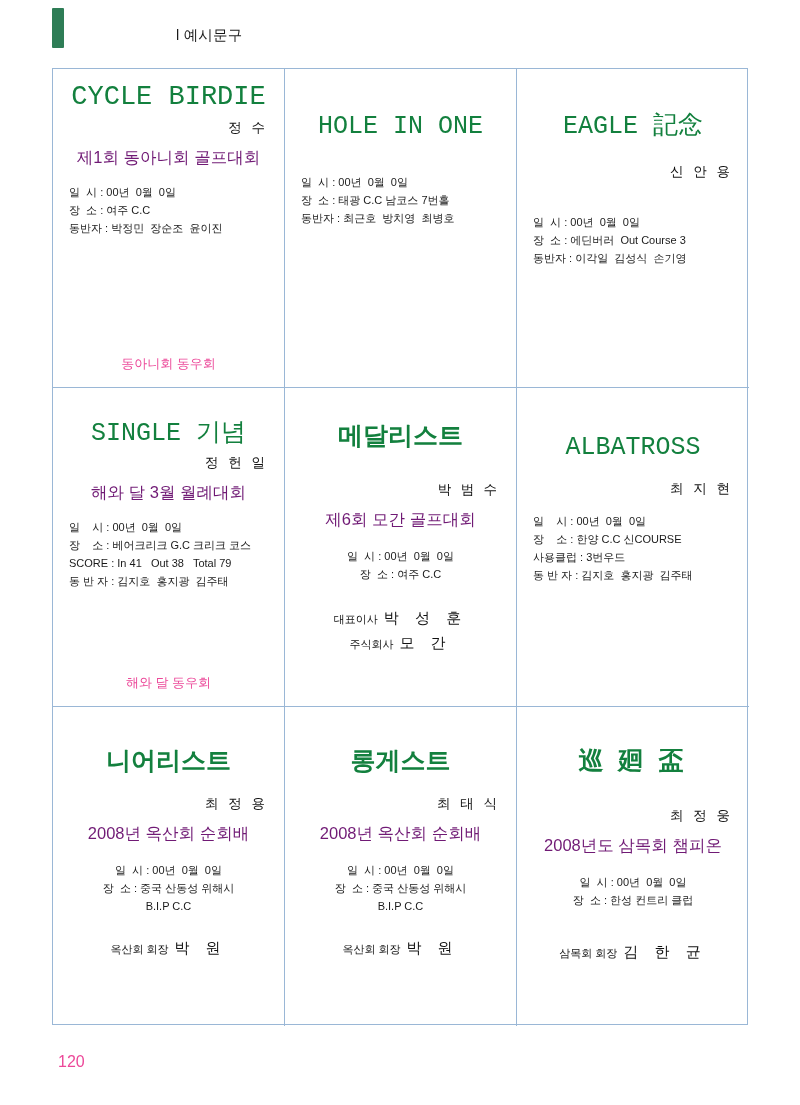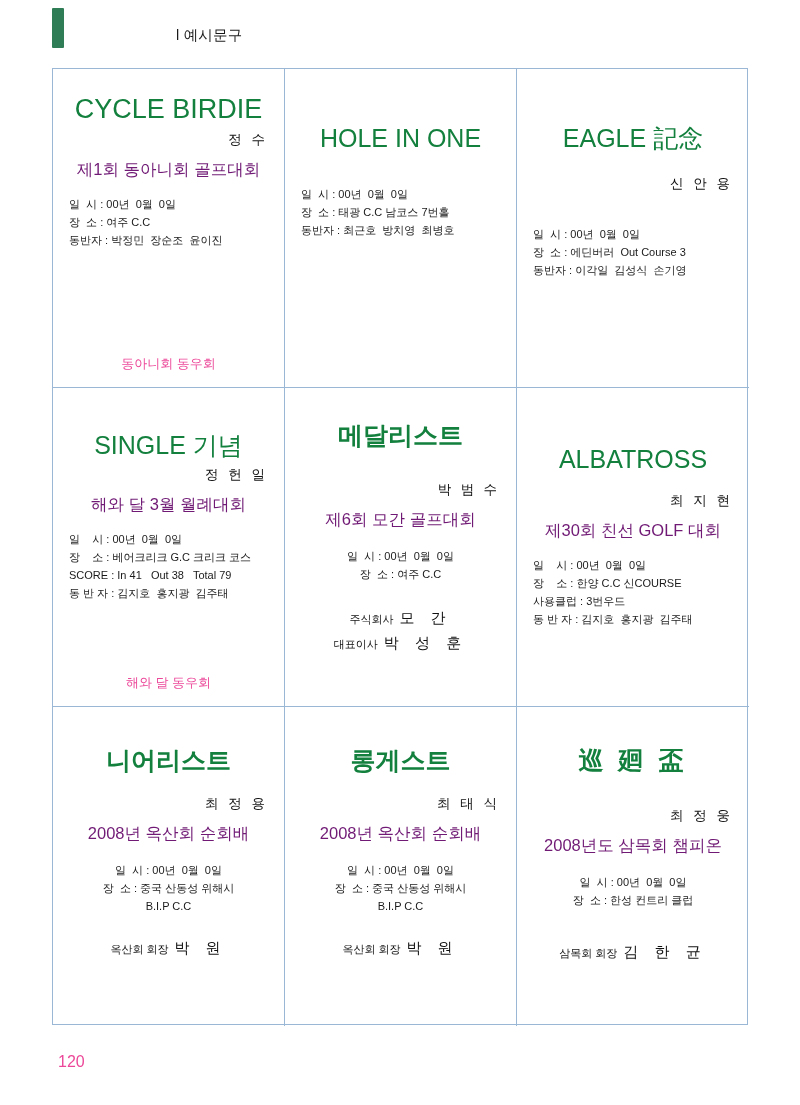--- a/index.html
+++ b/index.html
@@ -75,23 +75,22 @@
     flex-direction: column;
   }
 
   .c-title {
     color: #13803e;
     text-align: center;
     font-weight: bold;
     line-height: 1.1;
   }
   .t-serif {
-    font-family: Liberation Sans, sans-serif;
+    font-family: Liberation Mono, monospace;
     font-weight: normal;
-    margin-top: 12px;
   }
   .c-name {
     color: #111;
     text-align: right;
     font-size: 13.5px;
     letter-spacing: 3px;
     margin-top: 6px;
   }
   .c-event {
     color: #701a75;
@@ -198,37 +197,36 @@
     <div class="card" style="padding-top:34px;">
       <div class="c-title" style="font-size:25px;">메달리스트</div>
       <div class="c-name" style="margin-top:31px;font-family:Liberation Serif, serif;">박 범 수</div>
       <div class="c-event">제6회 모간 골프대회</div>
       <div class="c-details center" style="margin-top:16px;">
         <div class="row">일  시 : 00년  0월  0일</div>
         <div class="row">장  소 : 여주 C.C</div>
       </div>
       <div class="c-sig" style="margin-top:22px;">
         <div class="sig-row">
+          <span class="sig-label">대표이사</span>
+          <span class="sig-value">박 성 훈</span>
+        </div>
+        <div class="sig-row">
           <span class="sig-label">주식회사</span>
           <span class="sig-value">모    간</span>
-        </div>
-        <div class="sig-row">
-          <span class="sig-label">대표이사</span>
-          <span class="sig-value">박 성 훈</span>
         </div>
       </div>
       <div class="c-footer"></div>
     </div>
   </div>
 
   <div class="cell">
     <div class="card" style="padding-top:46px;">
       <div class="c-title t-serif" style="font-size:25px;">ALBATROSS</div>
       <div class="c-name" style="margin-top:18px;">최 지 현</div>
-      <div class="c-event">제30회 친선 GOLF 대회</div>
       <div class="c-details">
         <div class="row">일    시 : 00년  0월  0일</div>
         <div class="row">장    소 : 한양 C.C 신COURSE</div>
         <div class="row">사용클럽 : 3번우드</div>
         <div class="row">동 반 자 : 김지호  홍지광  김주태</div>
       </div>
       <div class="c-footer"></div>
     </div>
   </div>
 

